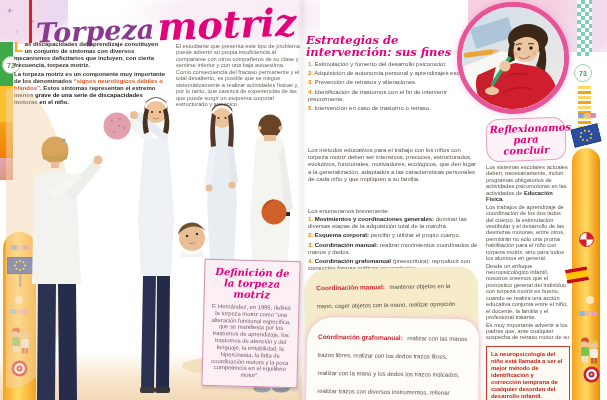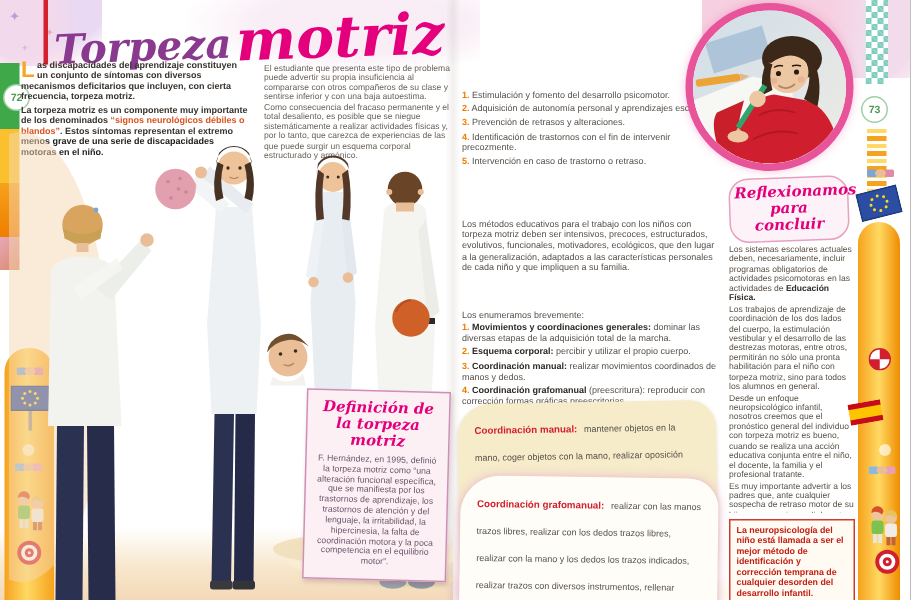--- a/index.html
+++ b/index.html
@@ -213,20 +213,21 @@
       </g>
     </svg>
   </div>
 
   <div class="abs" style="left:203px;top:260px;width:96px;transform:rotate(1.5deg);background:#fdf0f5;
               border:1px solid #cf8fb4;box-shadow:1px 2px 3px rgba(120,80,100,.25);padding:6px 6px 7px;box-sizing:border-box;">
     <div class="script" style="font-size:10px;line-height:1.1;text-align:center;margin-bottom:4px;">Definición de la torpeza motriz</div>
     <div style="font-size:5.8px;line-height:1.18;color:#6b5468;text-align:center;">F. Hernández, en 1995, definió la torpeza motriz como “una alteración funcional específica, que se manifiesta por los trastornos de aprendizaje, los trastornos de atención y del lenguaje, la irritabilidad, la hipercinesia, la falta de coordinación motora y la poca competencia en el equilibrio motor”.</div>
   </div>
 
+  <div class="abs script" style="left:306px;top:34px;width:165px;font-size:11.5px;line-height:1.08;">Estrategias de intervención: sus fines</div>
 
   <div class="abs" style="left:308px;top:61px;width:170px;">
     <div class="small item"><span class="num">1.</span> <span>Estimulación y fomento del desarrollo psicomotor.</span></div>
     <div class="small item"><span class="num">2.</span> <span>Adquisición de autonomía personal y aprendizajes escolares.</span></div>
     <div class="small item"><span class="num">3.</span> <span>Prevención de retrasos y alteraciones.</span></div>
     <div class="small item"><span class="num">4.</span> <span>Identificación de trastornos con el fin de intervenir precozmente.</span></div>
     <div class="small item"><span class="num">5.</span> <span>Intervención en caso de trastorno o retraso.</span></div>
   </div>
 
   <div class="abs small" style="left:308px;top:147px;width:172px;">Los métodos educativos para el trabajo con los niños con torpeza motriz deben ser intensivos, precoces, estructurados, evolutivos, funcionales, motivadores, ecológicos, que den lugar a la generalización, adaptados a las características personales de cada niño y que impliquen a su familia.</div>

